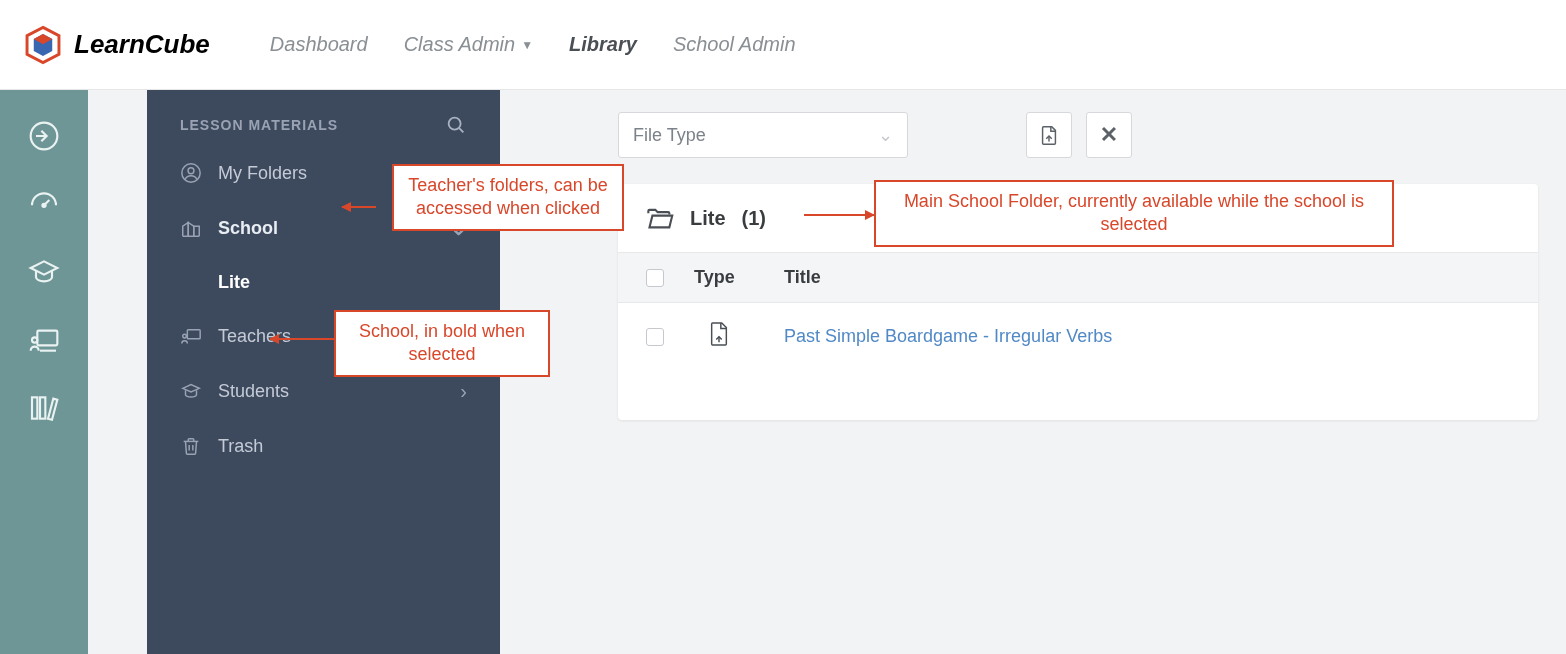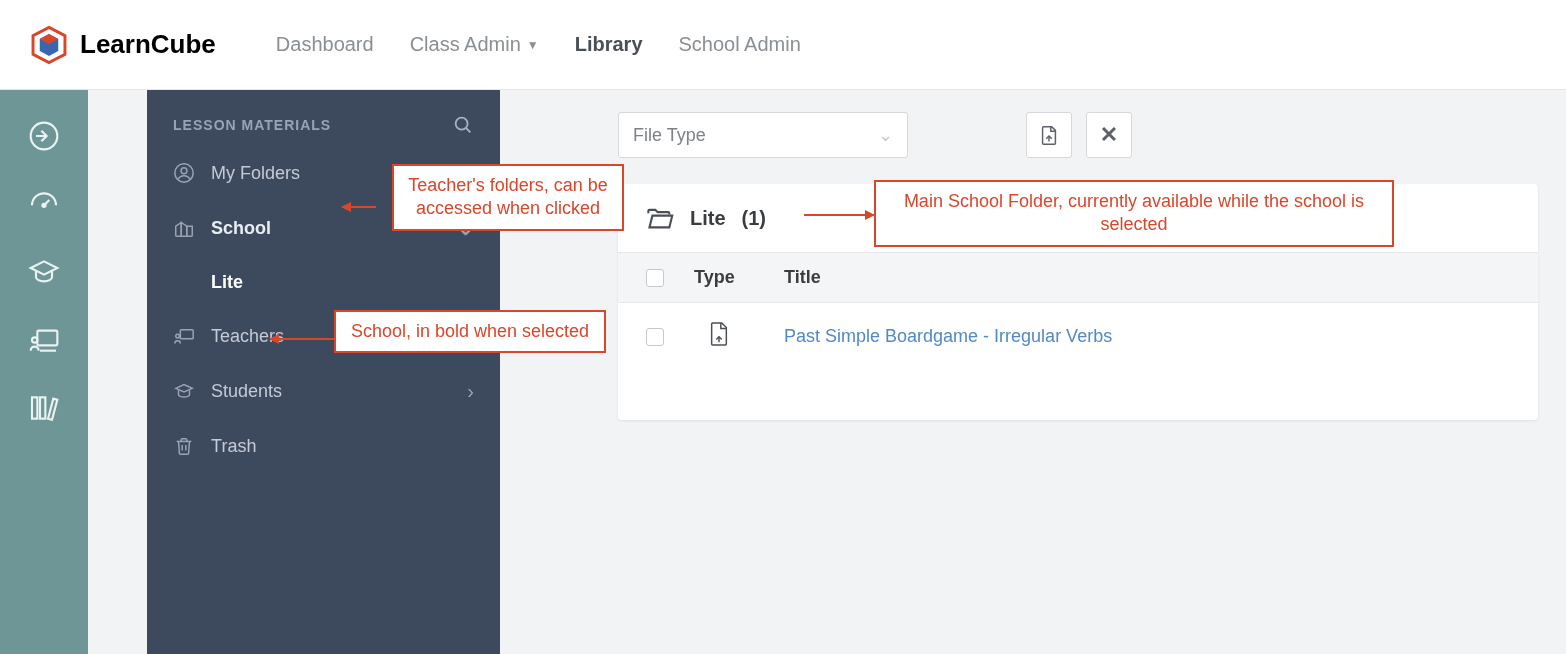--- a/index.html
+++ b/index.html
@@ -13,22 +13,23 @@
       width: 1566px;
       height: 654px;
       position: relative;
       overflow: hidden;
     }
     .topbar {
       height: 90px;
       border-bottom: 1px solid #e6e6e6;
       display: flex;
       align-items: center;
-      padding: 0 28px;
-      background: #fff;
+      padding: 0 22px;
+      background: #fff;
+      font-style: italic;
     }
     .logo {
       display: flex;
       align-items: center;
       gap: 10px;
       margin-right: 60px;
     }
     .logo-mark {
       width: 42px;
       height: 42px;
@@ -83,21 +84,21 @@
       fill: none;
       stroke-width: 1.6;
     }
     .spacer {
       width: 60px;
       background: #f2f3f4;
     }
     .sidebar {
       width: 360px;
       background: #3d4a5e;
-      padding: 24px 0;
+      padding: 24px 7px;
       color: #a9b2c3;
       position: relative;
     }
     .sidebar-header {
       display: flex;
       justify-content: space-between;
       align-items: center;
       padding: 0 26px 10px 26px;
     }
     .sidebar-title {
@@ -493,17 +494,17 @@
         <div class="file-title">Past Simple Boardgame - Irregular Verbs</div>
       </div>
       <div style="height:50px;"></div>
     </div>
   </div>
 </div>
 
 <div class="anno" style="left:392px; top:164px; width:232px;">Teacher's folders, can be accessed when clicked</div>
 <div class="anno-arrow" style="left:342px; top:206px; width:34px;"></div>
 
-<div class="anno" style="left:334px; top:310px; width:272px;">School, in bold when selected</div>
+<div class="anno" style="left:334px; top:310px; width:216px;">School, in bold when selected</div>
 <div class="anno-arrow" style="left:270px; top:338px; width:64px;"></div>
 
 <div class="anno" style="left:874px; top:180px; width:520px;">Main School Folder, currently available while the school is selected</div>
 <div class="anno-arrow right" style="left:804px; top:214px; width:70px;"></div>
 
 </body></html>

